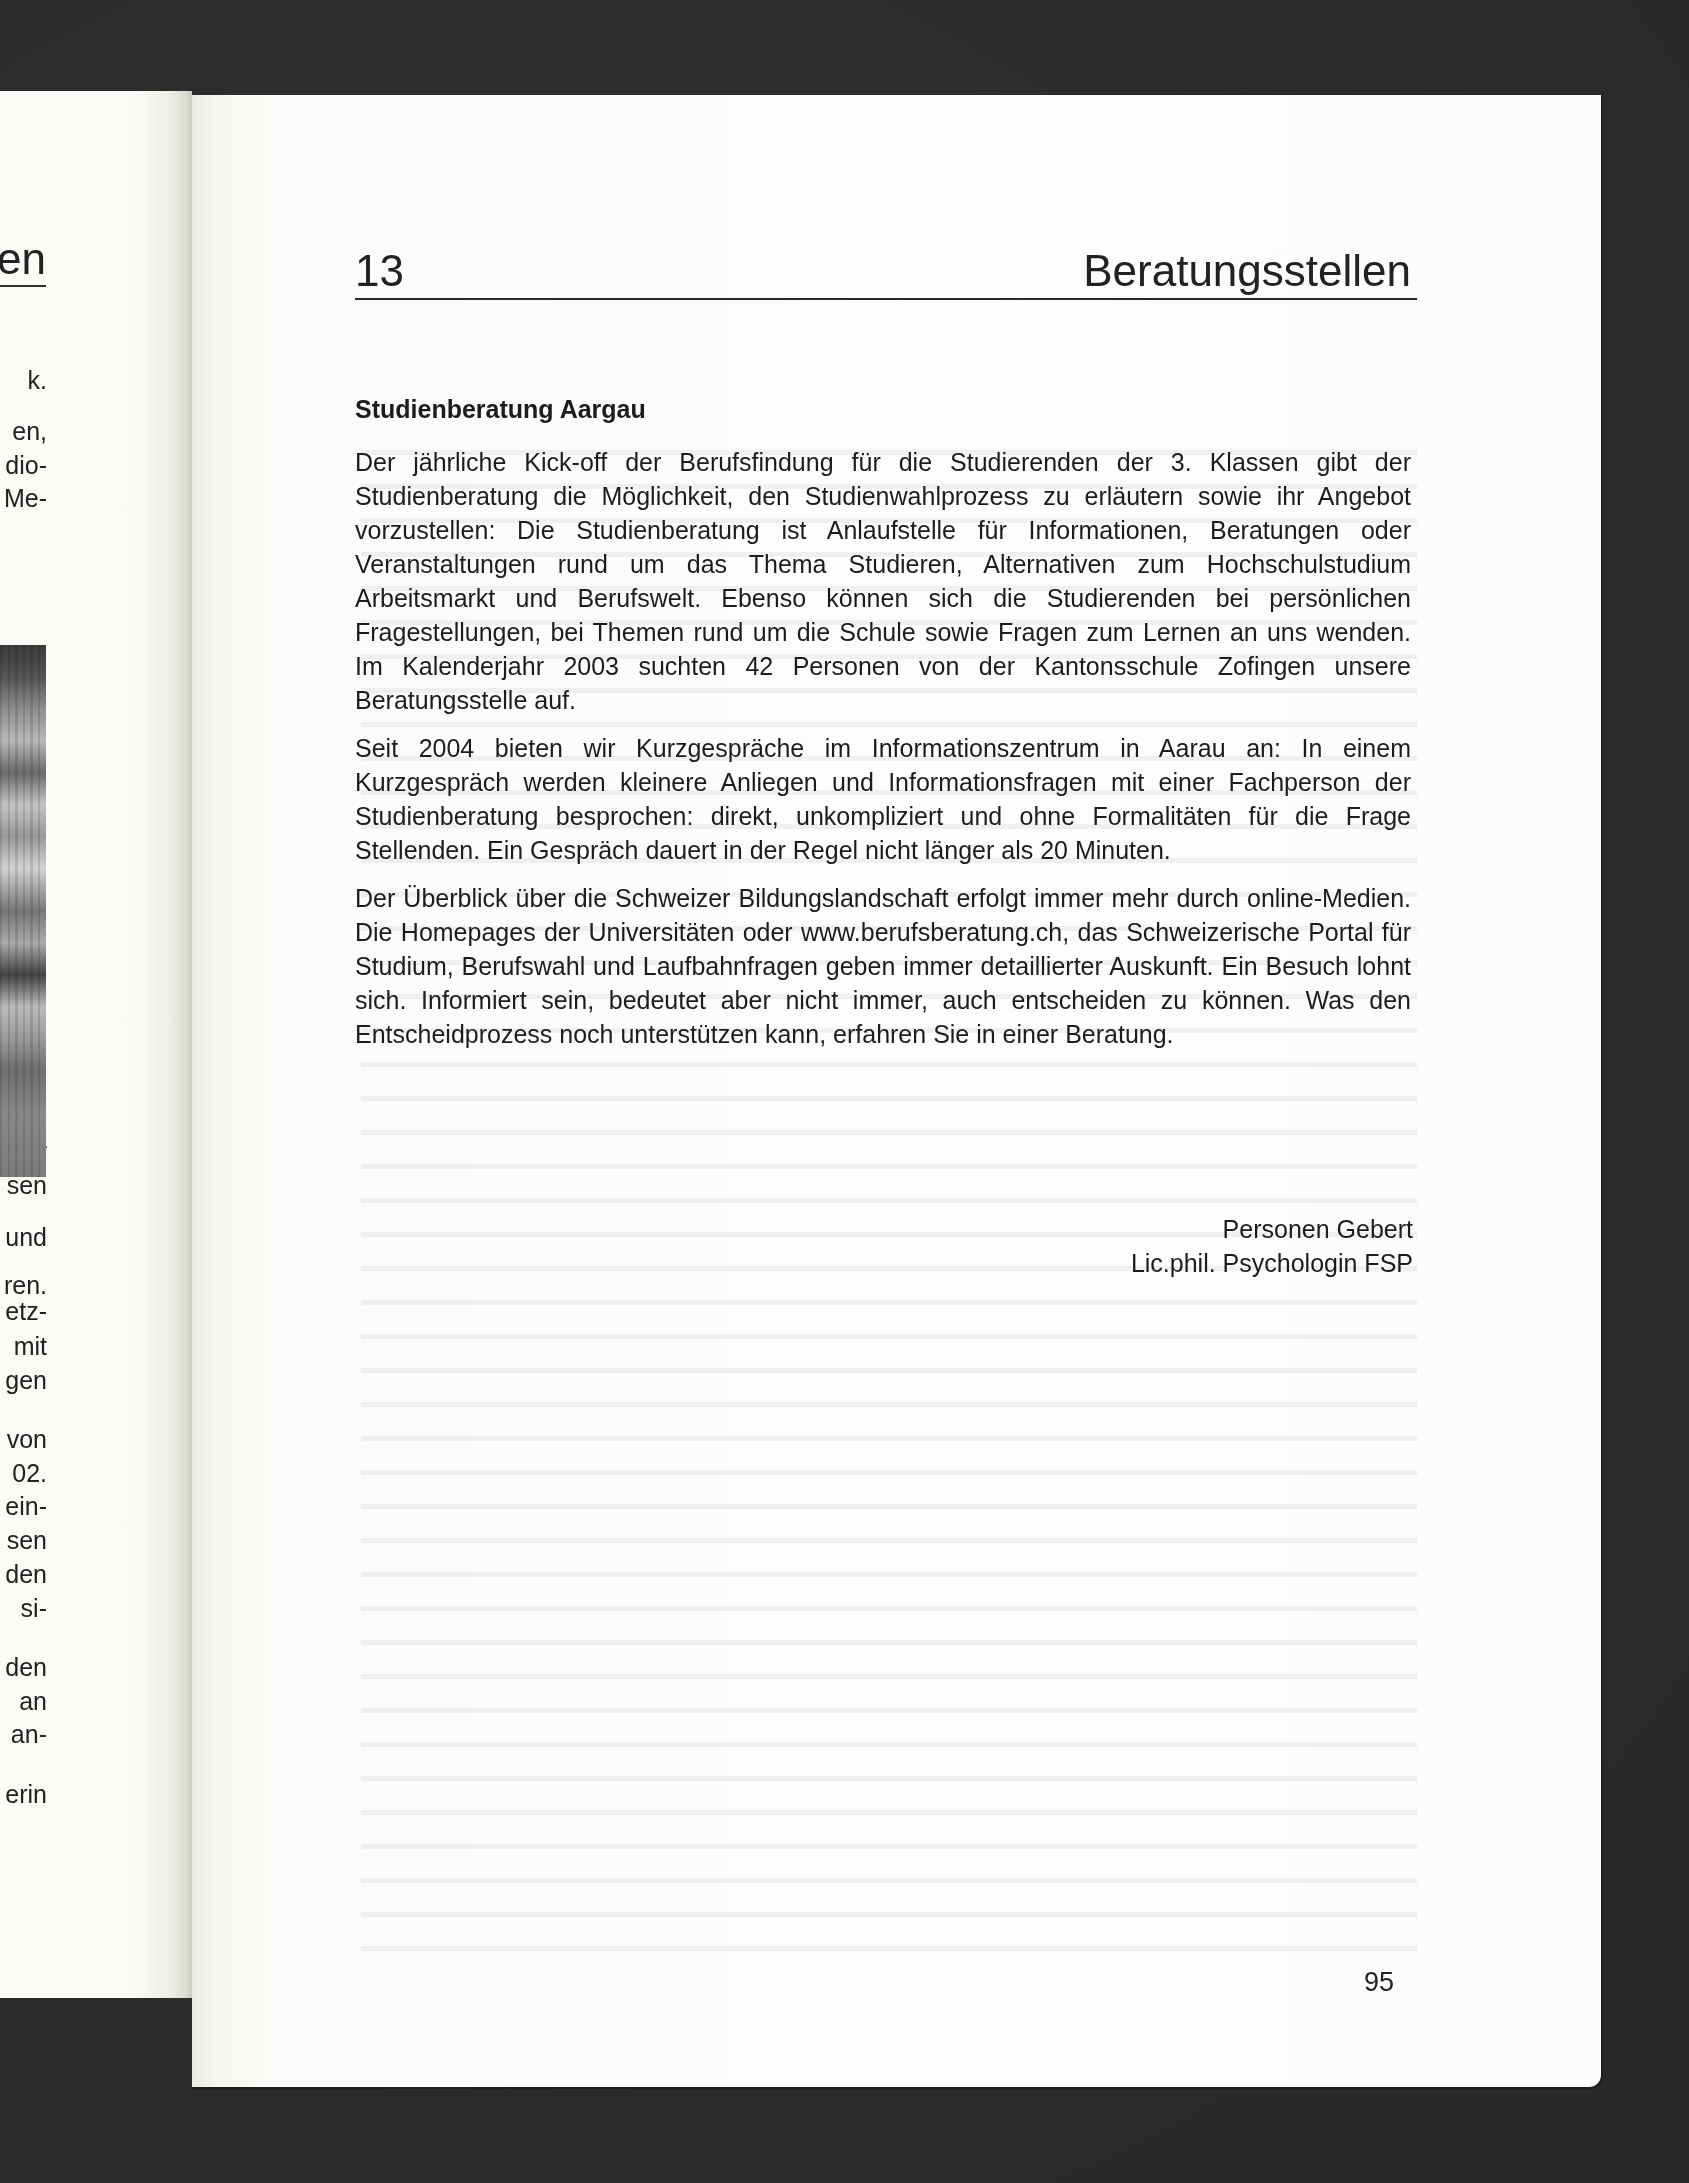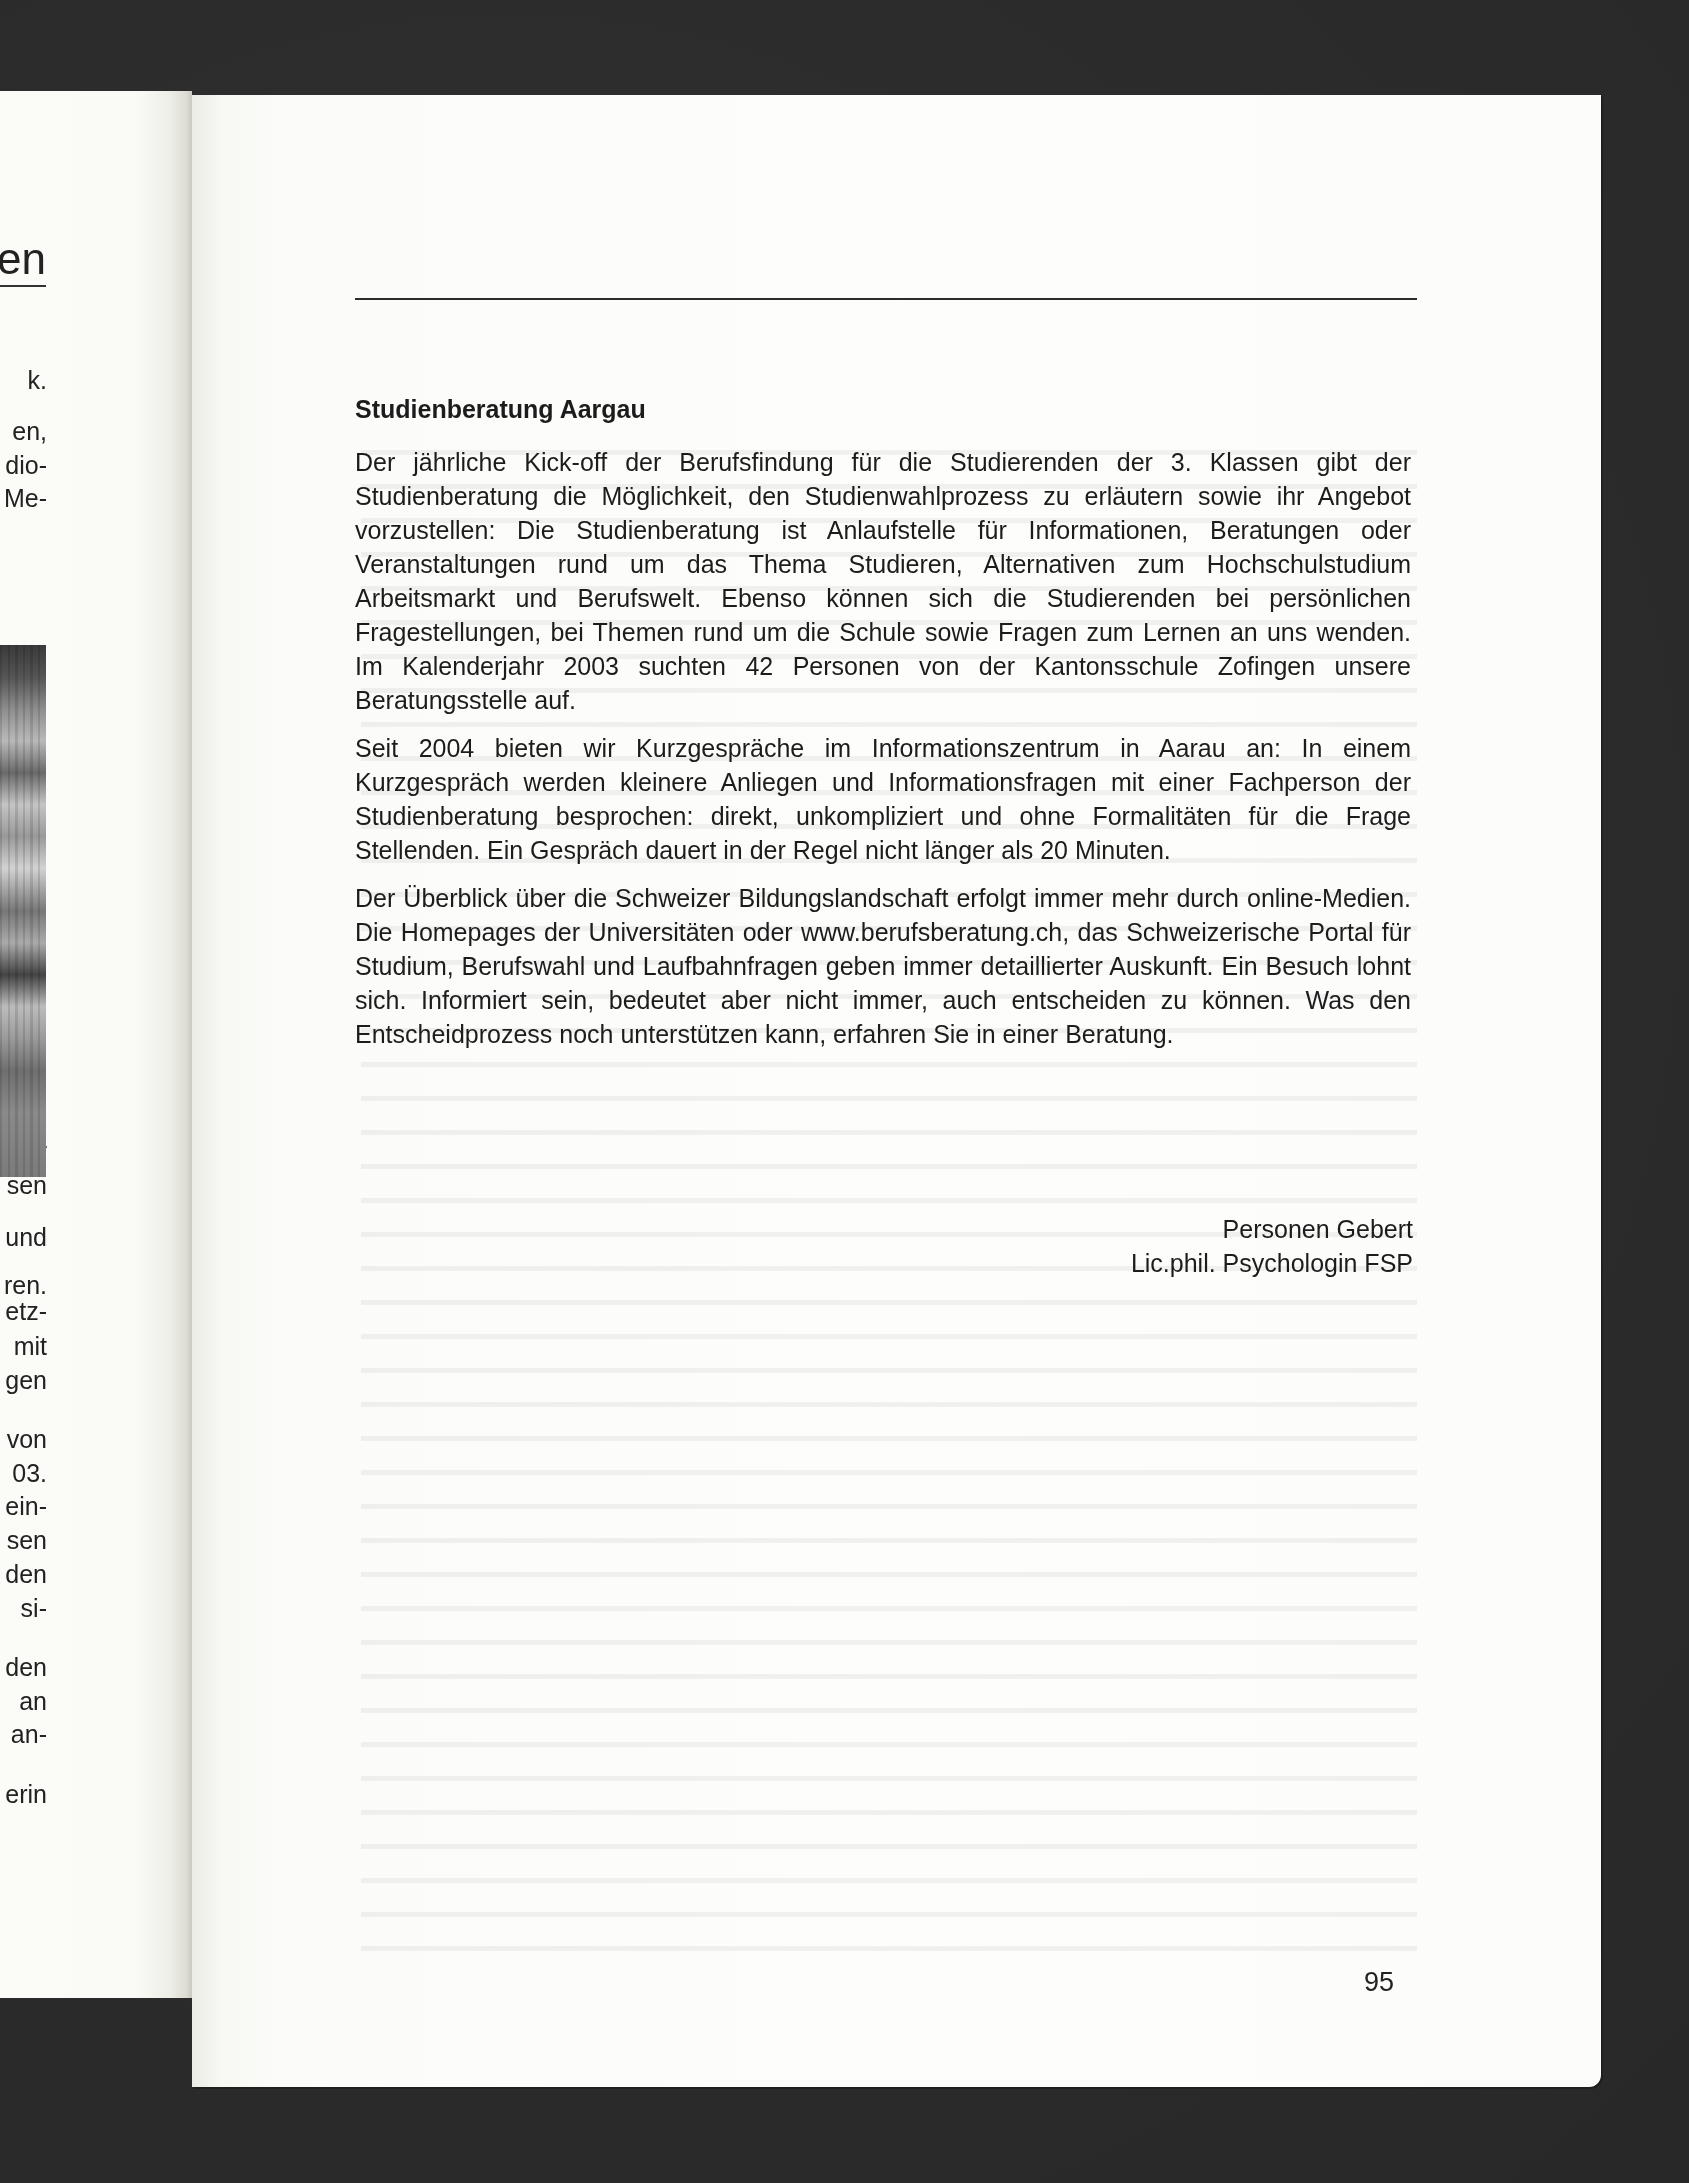--- a/index.html
+++ b/index.html
@@ -167,34 +167,38 @@
       <div class="left-line" style="top: 357px;">dio-</div>
       <div class="left-line" style="top: 390px;">Me-</div>
       <div class="left-line" style="top: 1043px;">der</div>
       <div class="left-line" style="top: 1077px;">sen</div>
       <div class="left-line" style="top: 1111px; margin-top: 18px;">und</div>
       <div class="left-line" style="top: 1177px;">ren.</div>
       <div class="left-line" style="top: 1203px;">etz-</div>
       <div class="left-line" style="top: 1238px;">mit</div>
       <div class="left-line" style="top: 1272px;">gen</div>
       <div class="left-line" style="top: 1331px;">von</div>
-      <div class="left-line" style="top: 1365px;">03.</div>
+      <div class="left-line" style="top: 1365px;">02.</div>
       <div class="left-line" style="top: 1398px;">ein-</div>
       <div class="left-line" style="top: 1432px;">sen</div>
       <div class="left-line" style="top: 1466px;">den</div>
       <div class="left-line" style="top: 1500px;">si-</div>
       <div class="left-line" style="top: 1559px;">den</div>
       <div class="left-line" style="top: 1593px;">an</div>
       <div class="left-line" style="top: 1626px;">an-</div>
       <div class="left-line" style="top: 1686px;">erin</div>
     </div>
   <div class="left-photo"></div>
 </div>
 
 <div class="right-page">
+  <div class="running-header">
+    <span>13</span>
+    <span>Beratungsstellen</span>
+  </div>
   <div class="header-rule"></div>
   <div class="bleed-through"></div>
 
   <div class="content">
     <h2 class="section-title">Studienberatung Aargau</h2>
     <p class="para">Der jährliche Kick-off der Berufsfindung für die Studierenden der 3. Klassen gibt der Studienberatung die Möglichkeit, den Studienwahlprozess zu erläutern sowie ihr Angebot vorzustellen: Die Studienberatung ist Anlaufstelle für Informationen, Beratungen oder Veranstaltungen rund um das Thema Studieren, Alternativen zum Hochschulstudium Arbeitsmarkt und Berufswelt. Ebenso können sich die Studierenden bei persönlichen Fragestellungen, bei Themen rund um die Schule sowie Fragen zum Lernen an uns wenden. Im Kalenderjahr 2003 suchten 42 Personen von der Kantonsschule Zofingen unsere Beratungsstelle auf.</p>
     <p class="para">Seit 2004 bieten wir Kurzgespräche im Informationszentrum in Aarau an: In einem Kurzgespräch werden kleinere Anliegen und Informationsfragen mit einer Fachperson der Studienberatung besprochen: direkt, unkompliziert und ohne Formalitäten für die Frage Stellenden. Ein Gespräch dauert in der Regel nicht länger als 20 Minuten.</p>
     <p class="para">Der Überblick über die Schweizer Bildungslandschaft erfolgt immer mehr durch online-Medien. Die Homepages der Universitäten oder www.berufsberatung.ch, das Schweizerische Portal für Studium, Berufswahl und Laufbahnfragen geben immer detaillierter Auskunft. Ein Besuch lohnt sich. Informiert sein, bedeutet aber nicht immer, auch entscheiden zu können. Was den Entscheidprozess noch unterstützen kann, erfahren Sie in einer Beratung.</p>
   </div>
 

